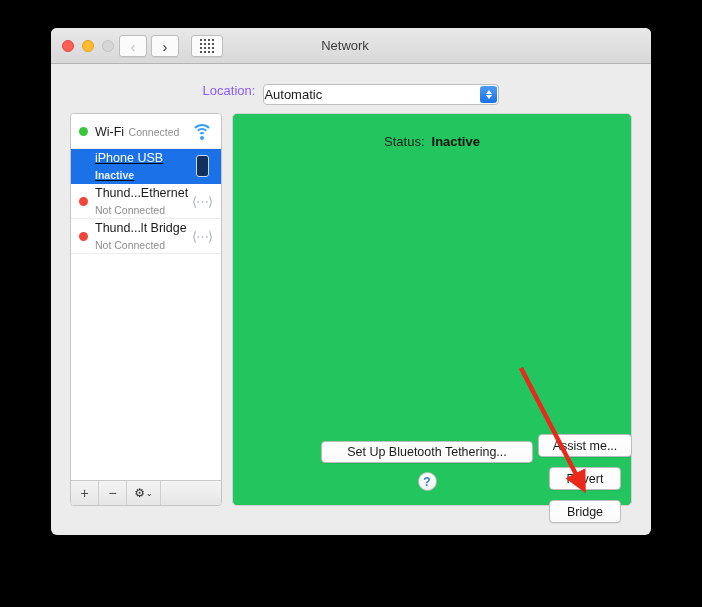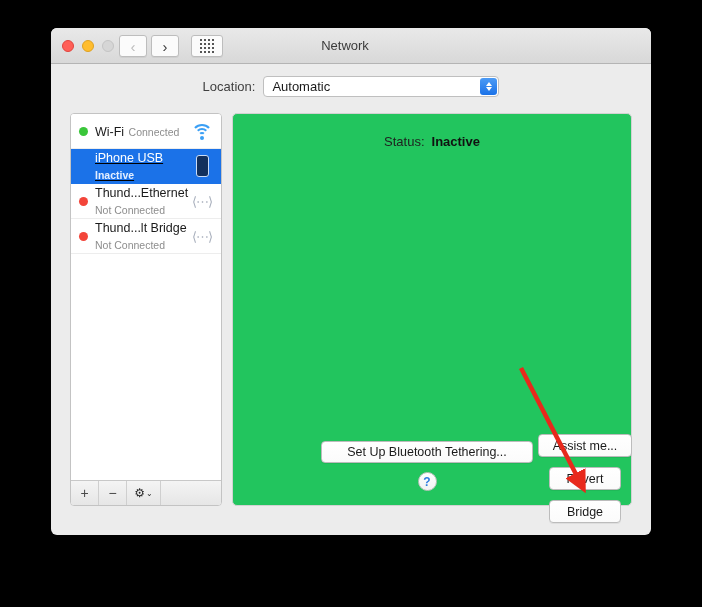--- a/index.html
+++ b/index.html
@@ -74,29 +74,28 @@
     width: 4px; height: 1.4px; background: #8b8b8b;
     transform: rotate(45deg);
   }
   #search .ph { font-size: 12px; color: #9a9a9a; }
 
   
   #location-row {
     position: absolute; left: 0; top: 48px; width: 100%;
     display: flex; align-items: center; justify-content: center;
   }
-  #location-label { font-size: 13px; color: #404040; margin-right: 8px; }
+  #location-label { font-size: 13px; color: #8b5cf6; margin-right: 8px; }
   #location-select {
     position: relative;
     width: 236px; height: 21px;
     background: #fff;
     border: 1px solid #bfbfbf; border-radius: 4px;
     display: flex; align-items: center;
-    padding-left: 8px;
-    font-size: 13px; color: #1a1a1a;
+    font-size: 13px; color: #1a1a1a; margin-top: 8px;
   }
   #location-stepper {
     position: absolute; right: 1px; top: 1px;
     width: 17px; height: 17px;
     background: linear-gradient(to bottom, #4c9bf5, #1b72e8);
     border-radius: 3px;
     display: flex; flex-direction: column; align-items: center; justify-content: center;
     gap: 1px;
   }
   .tri-up, .tri-dn { width: 0; height: 0; border-left: 3px solid transparent; border-right: 3px solid transparent; }

